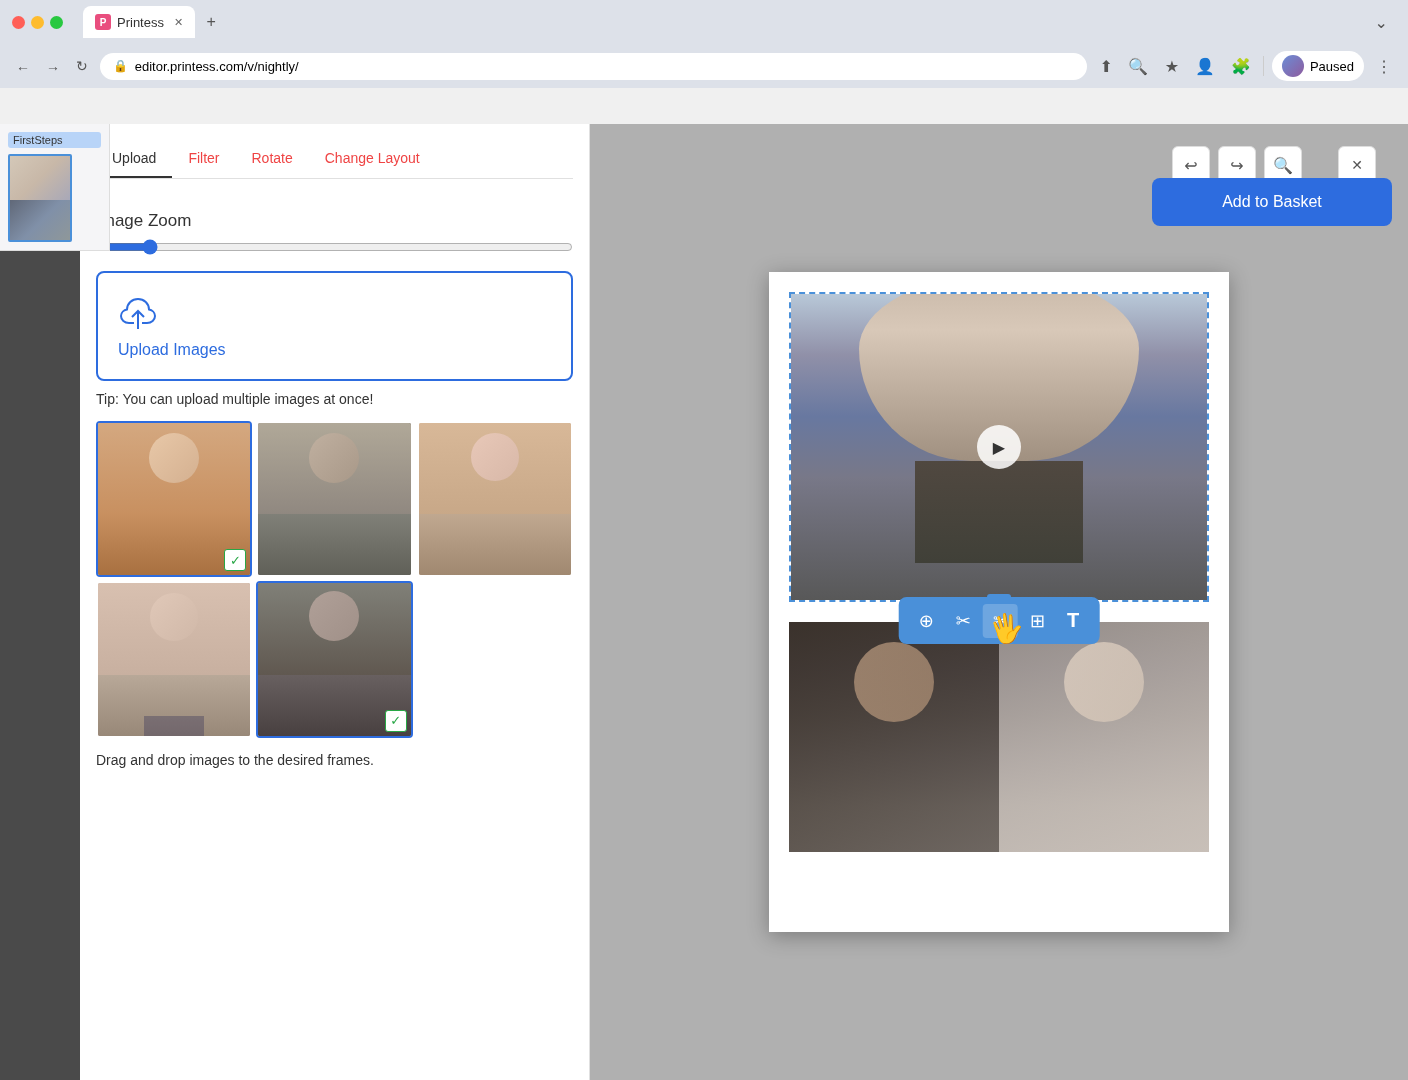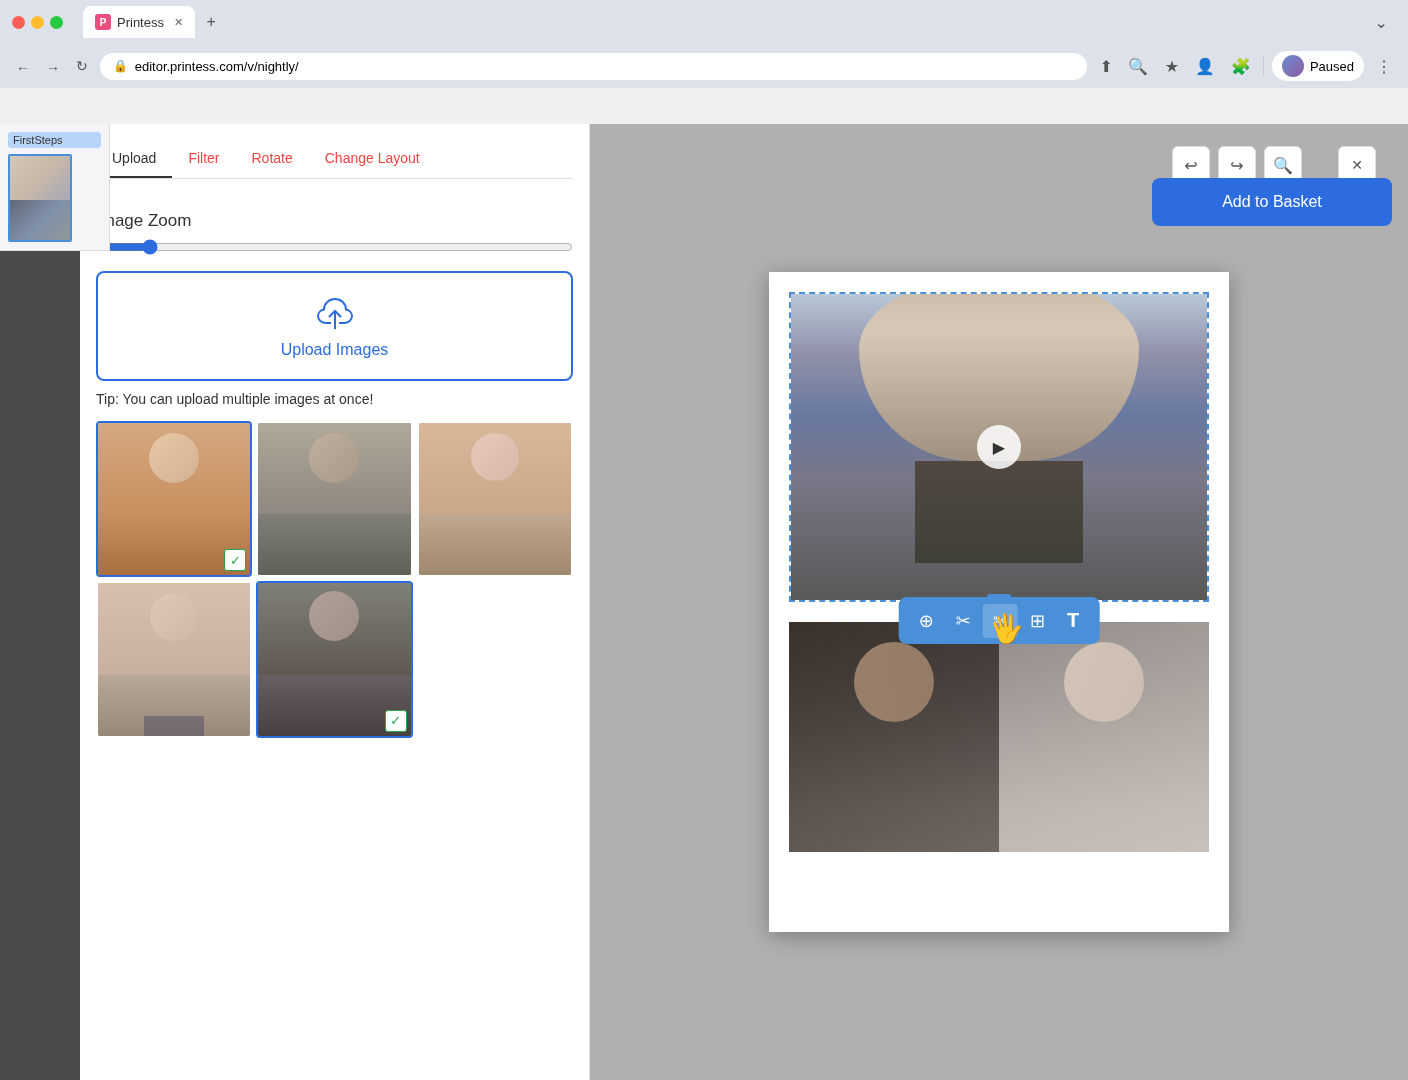--- a/index.html
+++ b/index.html
@@ -47,21 +47,21 @@
     
     .tabs { display: flex; gap: 0; margin-bottom: 32px; border-bottom: 1px solid #e0e0e0; }
     .tab-item { padding: 10px 16px; font-size: 14px; cursor: pointer; color: #ef4444; border-bottom: 2px solid transparent; }
     .tab-item.active { color: #333; border-bottom: 2px solid #333; font-weight: 500; }
 
     
     .zoom-label { font-size: 17px; color: #333; margin-bottom: 8px; font-weight: 400; }
     .zoom-slider { width: 100%; margin-bottom: 16px; accent-color: #2d6cdf; }
 
     
-    .upload-btn { width: 100%; border: 2px solid #2d6cdf; border-radius: 8px; padding: 20px; display: flex; flex-direction: column; align-items: center; gap: 8px; cursor: pointer; background: white; margin-bottom: 10px; }
+    .upload-btn { width: 100%; border: 2px solid #2d6cdf; border-radius: 8px; padding: 20px; display: flex; flex-direction: column; align-items: flex-start; gap: 8px; cursor: pointer; background: white; margin-bottom: 10px; }
     .upload-text { color: #2d6cdf; font-size: 16px; font-weight: 500; }
 
     
     .phone-upload-btn { width: 100%; background: #6c757d; color: white; border: none; border-radius: 8px; padding: 14px; font-size: 15px; cursor: pointer; margin-bottom: 14px; }
 
     
     .tip-text { font-size: 14px; color: #333; margin-bottom: 14px; }
 
     
     .image-grid { display: grid; grid-template-columns: repeat(3, 1fr); gap: 4px; margin-bottom: 14px; }
@@ -258,20 +258,21 @@
         <div style="width:100%; height:60%; background: linear-gradient(180deg, #808078, #605850); display:flex; align-items:center; justify-content:center; position:relative;">
           <div style="width:50px; height:50px; border-radius:50%; background: linear-gradient(135deg, #b0a098, #a09088); position:absolute; top:8px; left:50%; transform:translateX(-50%);"></div>
         </div>
         <div style="height:40%; background: linear-gradient(180deg, #686060, #484040);"></div>
       </div>
       <div class="img-check">✓</div>
     </div>
   </div>
 
   
+  <div class="drag-text">Drag and drop images to the desired frames.</div>
 </div>
 
 <div class="canvas-area">
   <div class="canvas-page">
 
     <div class="frame-top">
       <div style="width:100%; height:100%; position:relative; overflow:hidden;">
 
         <div style="position:absolute; inset:0; background: linear-gradient(180deg, #b8c8d8 0%, #9090a8 20%, #6878a0 40%, #787888 60%, #686870 80%, #585858 100%);">
         </div>

